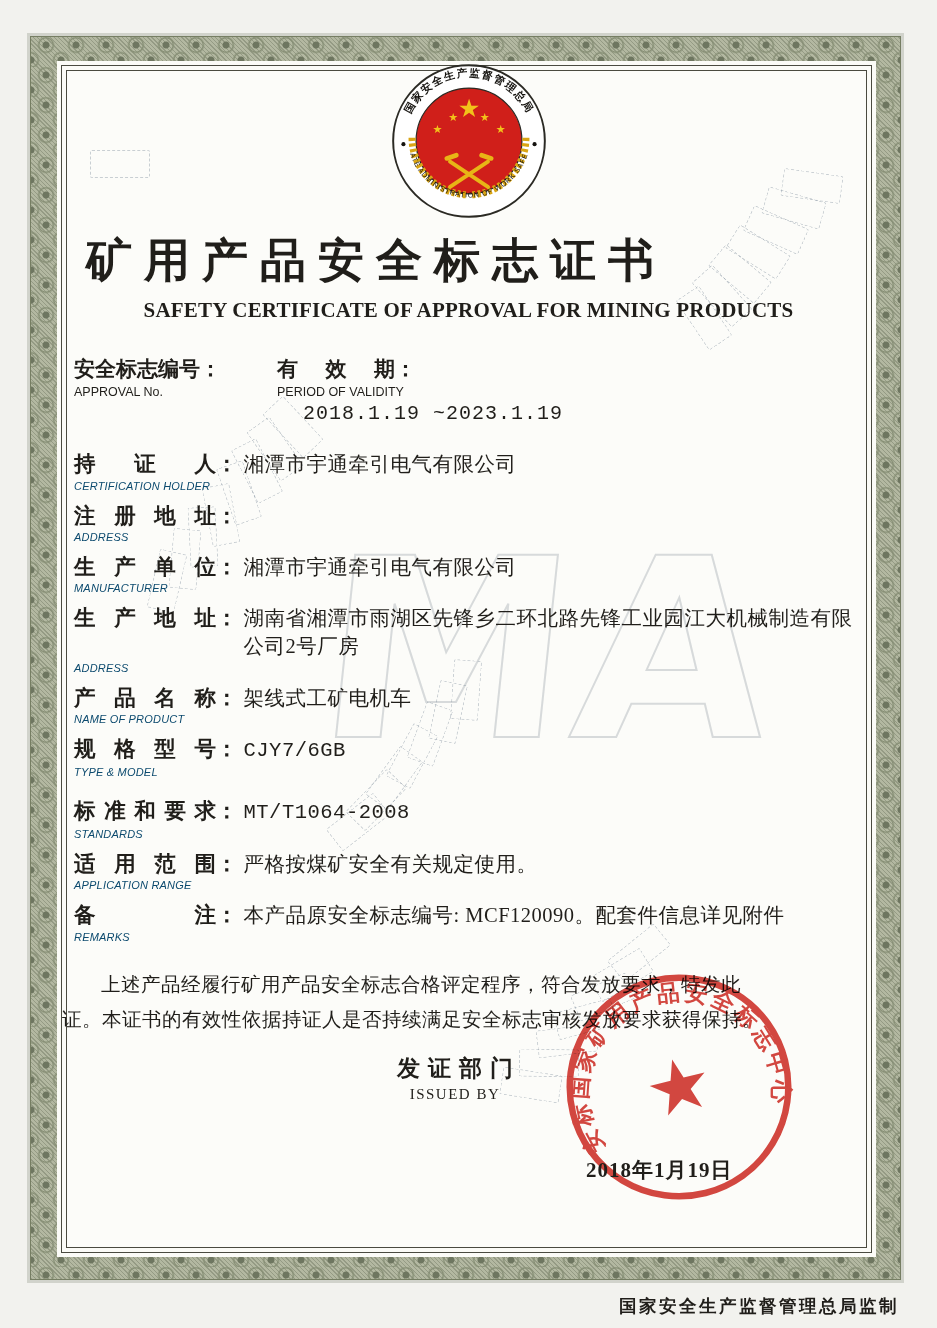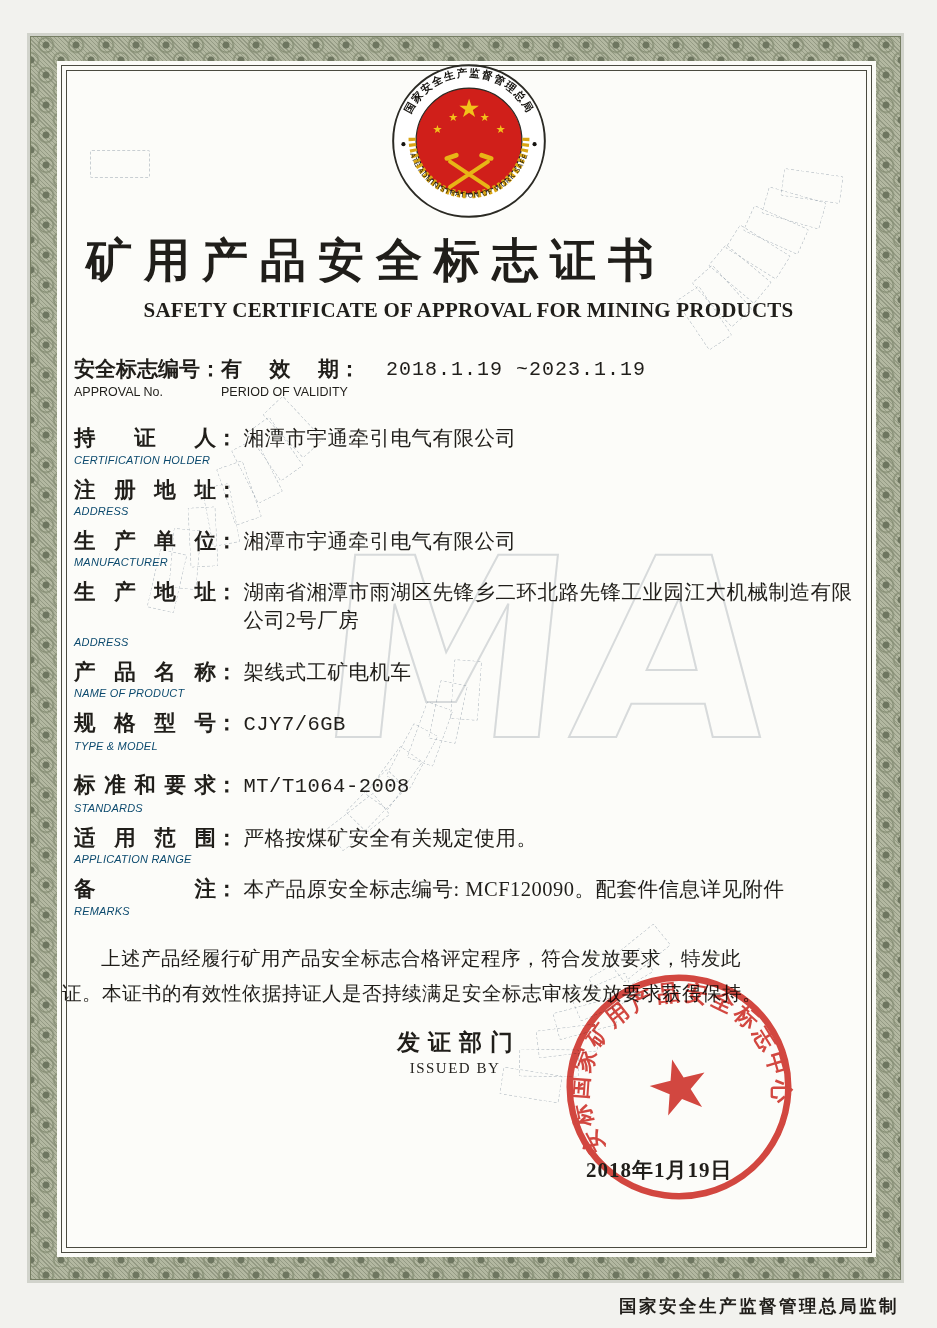--- a/index.html
+++ b/index.html
@@ -29,21 +29,21 @@
              -webkit-text-stroke:2px rgba(140,150,158,.33);letter-spacing:6px;transform:skewX(-6deg);}
   .emblem{display:block;margin:62px auto 4px;}
   .title-cn{font-size:46px;font-weight:bold;letter-spacing:12px;text-indent:12px;margin-top:10px;}
   .title-en{text-align:center;font-size:21px;font-weight:bold;letter-spacing:.2px;margin-top:6px;}
   .approval-row{display:flex;margin-top:32px;align-items:flex-start;}
   .ap{display:flex;}
   .ap .cn{font-weight:bold;font-size:21px;white-space:nowrap;}
   .ap .en{font-size:12.5px;font-family:"Liberation Sans",sans-serif;margin-top:2px;}
   .ap-v{font-size:20px;margin-left:8px;padding-top:3px;letter-spacing:1px;}
   .mono{font-family:"Liberation Mono","DejaVu Sans Mono",monospace;}
-  .vgroup{}
+  .vgroup{margin-left:56px;flex-direction:column;}
   .vlabel{display:inline-block;width:118px;text-align:justify;text-align-last:justify;}
   .vdates{margin-left:26px;}
   .fields{margin-top:24px;}
   .field{margin-bottom:9px;position:relative;}
   .cn-line{display:flex;align-items:baseline;}
   .flabel{flex:0 0 142px;font-weight:bold;font-size:21.5px;text-align:justify;text-align-last:justify;}
   .fcolon{font-weight:bold;font-size:21.5px;margin-right:6px;}
   .fvalue{font-size:20.5px;letter-spacing:.5px;line-height:1.35;flex:1;}
   .elabel{font-size:11px;font-family:"Liberation Sans",sans-serif;letter-spacing:.2px;margin-top:1px;color:#0c4a6e;font-style:italic;}
   .field.gap-top{margin-top:18px;}

